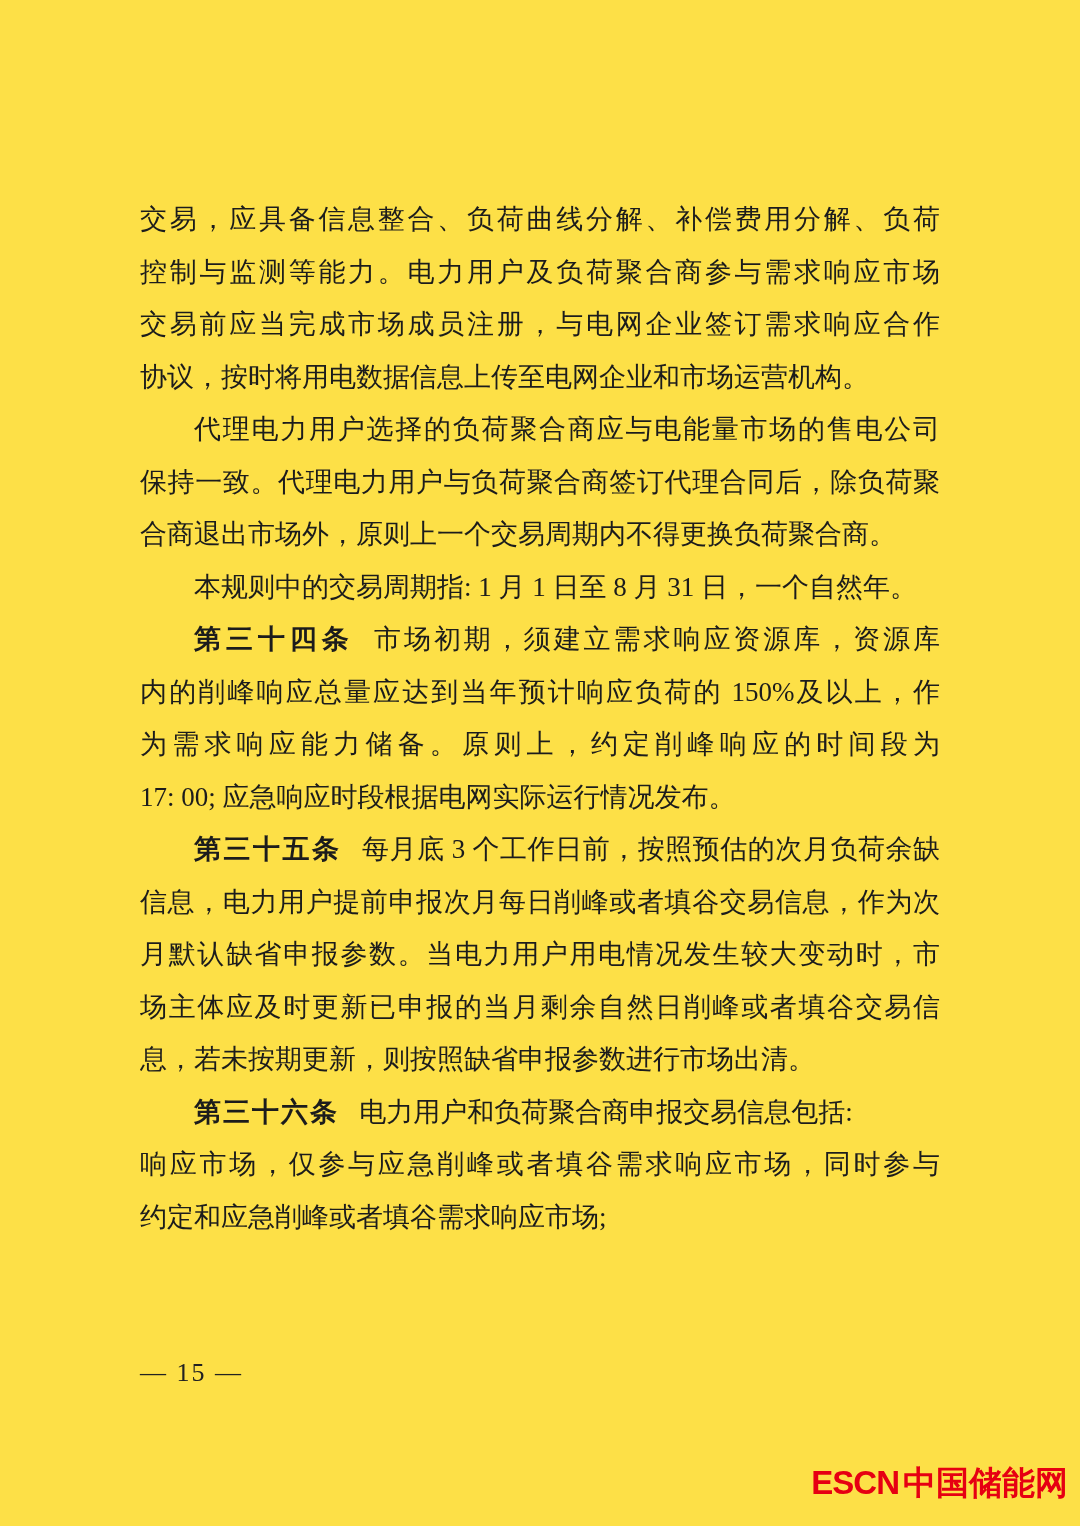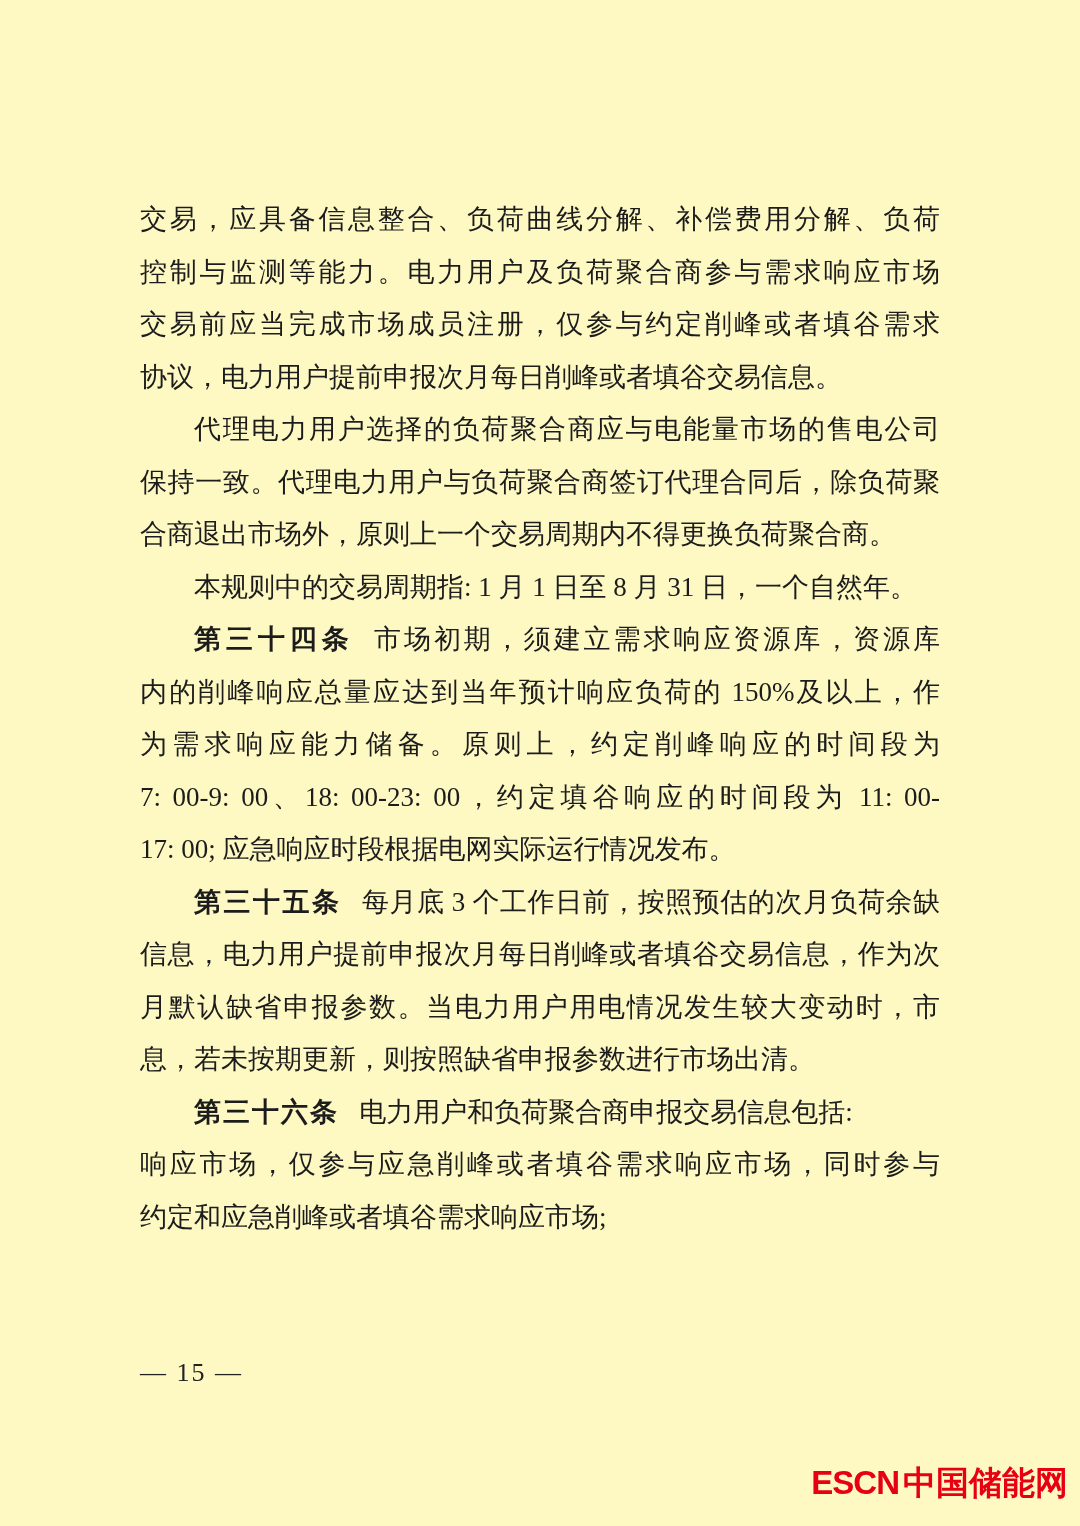--- a/index.html
+++ b/index.html
@@ -55,39 +55,39 @@
     font-size: 33px;
     line-height: 46px;
     white-space: nowrap;
   }
   .brand-logo .latin { letter-spacing: -1px; }
   .brand-logo .cjk { letter-spacing: 0px; margin-left: 4px; text-align: center; }
 </style>
 </head>
 <body>
 
-<div class="page" style="background: #fef9c3; text-decoration: underline;">
+<div class="page" style="background: #fde047; text-decoration: underline;">
 
   <div class="doc-body" id="doc-body" style="color: rgb(28, 28, 28);">
       <div class="line"><span>交易，应具备信息整合、负荷曲线分解、补偿费用分解、负荷</span></div>
       <div class="line"><span>控制与监测等能力。电力用户及负荷聚合商参与需求响应市场</span></div>
-      <div class="line"><span>交易前应当完成市场成员注册，仅参与约定削峰或者填谷需求</span></div>
-      <div class="line end"><span>协议，电力用户提前申报次月每日削峰或者填谷交易信息。</span></div>
+      <div class="line"><span>交易前应当完成市场成员注册，与电网企业签订需求响应合作</span></div>
+      <div class="line end"><span>协议，按时将用电数据信息上传至电网企业和市场运营机构。</span></div>
       <div class="line indent"><span>代理电力用户选择的负荷聚合商应与电能量市场的售电公司</span></div>
       <div class="line"><span>保持一致。代理电力用户与负荷聚合商签订代理合同后，除负荷聚</span></div>
       <div class="line end"><span>合商退出市场外，原则上一个交易周期内不得更换负荷聚合商。</span></div>
       <div class="line indent end"><span>本规则中的交易周期指: 1 月 1 日至 8 月 31 日，一个自然年。</span></div>
       <div class="line indent"><b class="article">第三十四条</b><span>市场初期，须建立需求响应资源库，资源库</span></div>
       <div class="line"><span>内的削峰响应总量应达到当年预计响应负荷的 150%及以上，作</span></div>
       <div class="line"><span>为需求响应能力储备。原则上，约定削峰响应的时间段为</span></div>
-      <div class="line"><span>7: 00-9: 00、18: 00-23: 00，约定填谷响应的时间段为 11: 00-</span></div>
       <div class="line end"><span>17: 00; 应急响应时段根据电网实际运行情况发布。</span></div>
       <div class="line indent"><b class="article">第三十五条</b><span>每月底 3 个工作日前，按照预估的次月负荷余缺</span></div>
       <div class="line"><span>信息，电力用户提前申报次月每日削峰或者填谷交易信息，作为次</span></div>
       <div class="line"><span>月默认缺省申报参数。当电力用户用电情况发生较大变动时，市</span></div>
+      <div class="line"><span>场主体应及时更新已申报的当月剩余自然日削峰或者填谷交易信</span></div>
       <div class="line end"><span>息，若未按期更新，则按照缺省申报参数进行市场出清。</span></div>
       <div class="line indent end"><b class="article">第三十六条</b><span>电力用户和负荷聚合商申报交易信息包括:</span></div>
       <div class="line"><span>响应市场，仅参与应急削峰或者填谷需求响应市场，同时参与</span></div>
       <div class="line end"><span>约定和应急削峰或者填谷需求响应市场;</span></div>
     </div>
 
   <div class="page-number">— 15 —</div>
 
   <div class="brand-logo" style="color: rgb(230, 0, 18);">
     <span class="latin">ESCN</span><span class="cjk">中国储能网</span>

